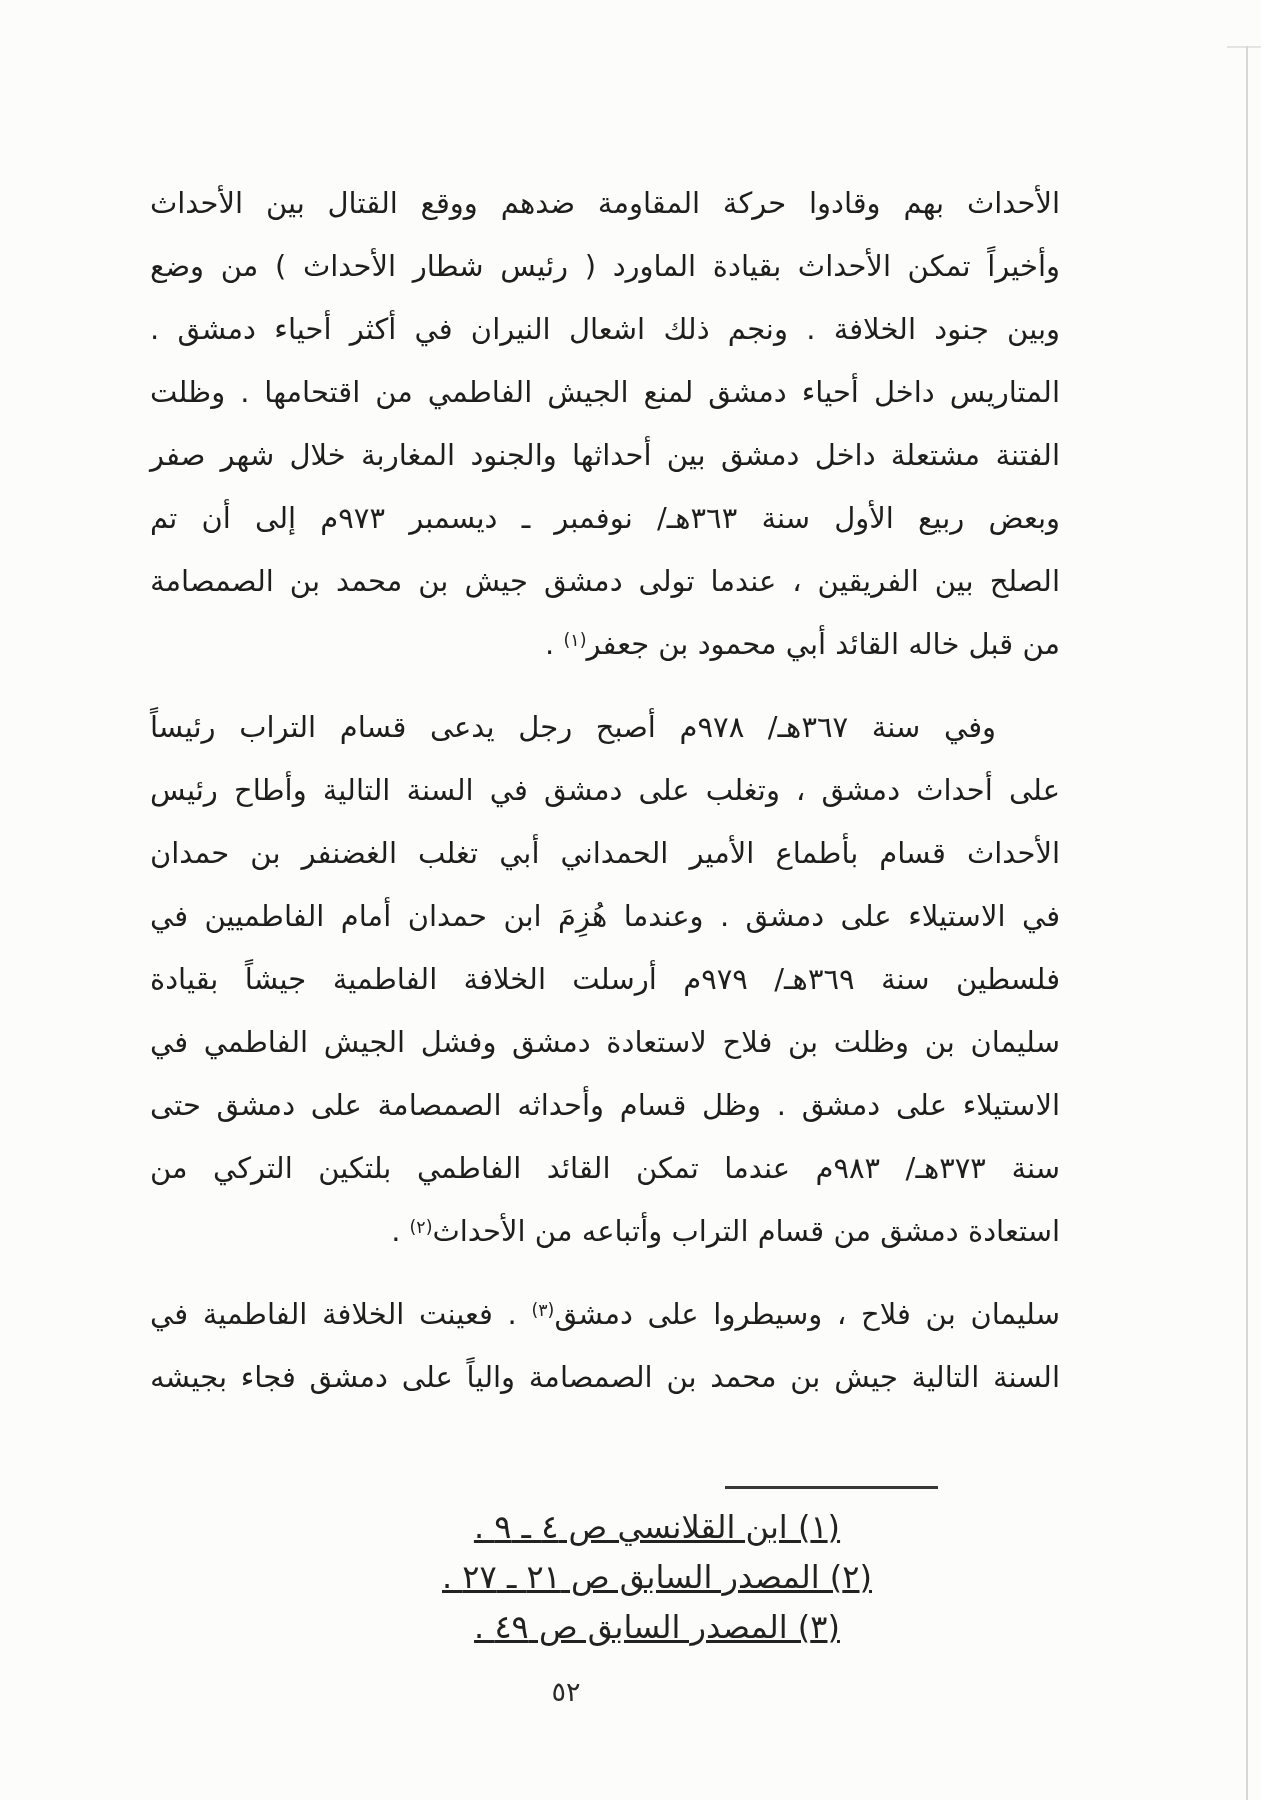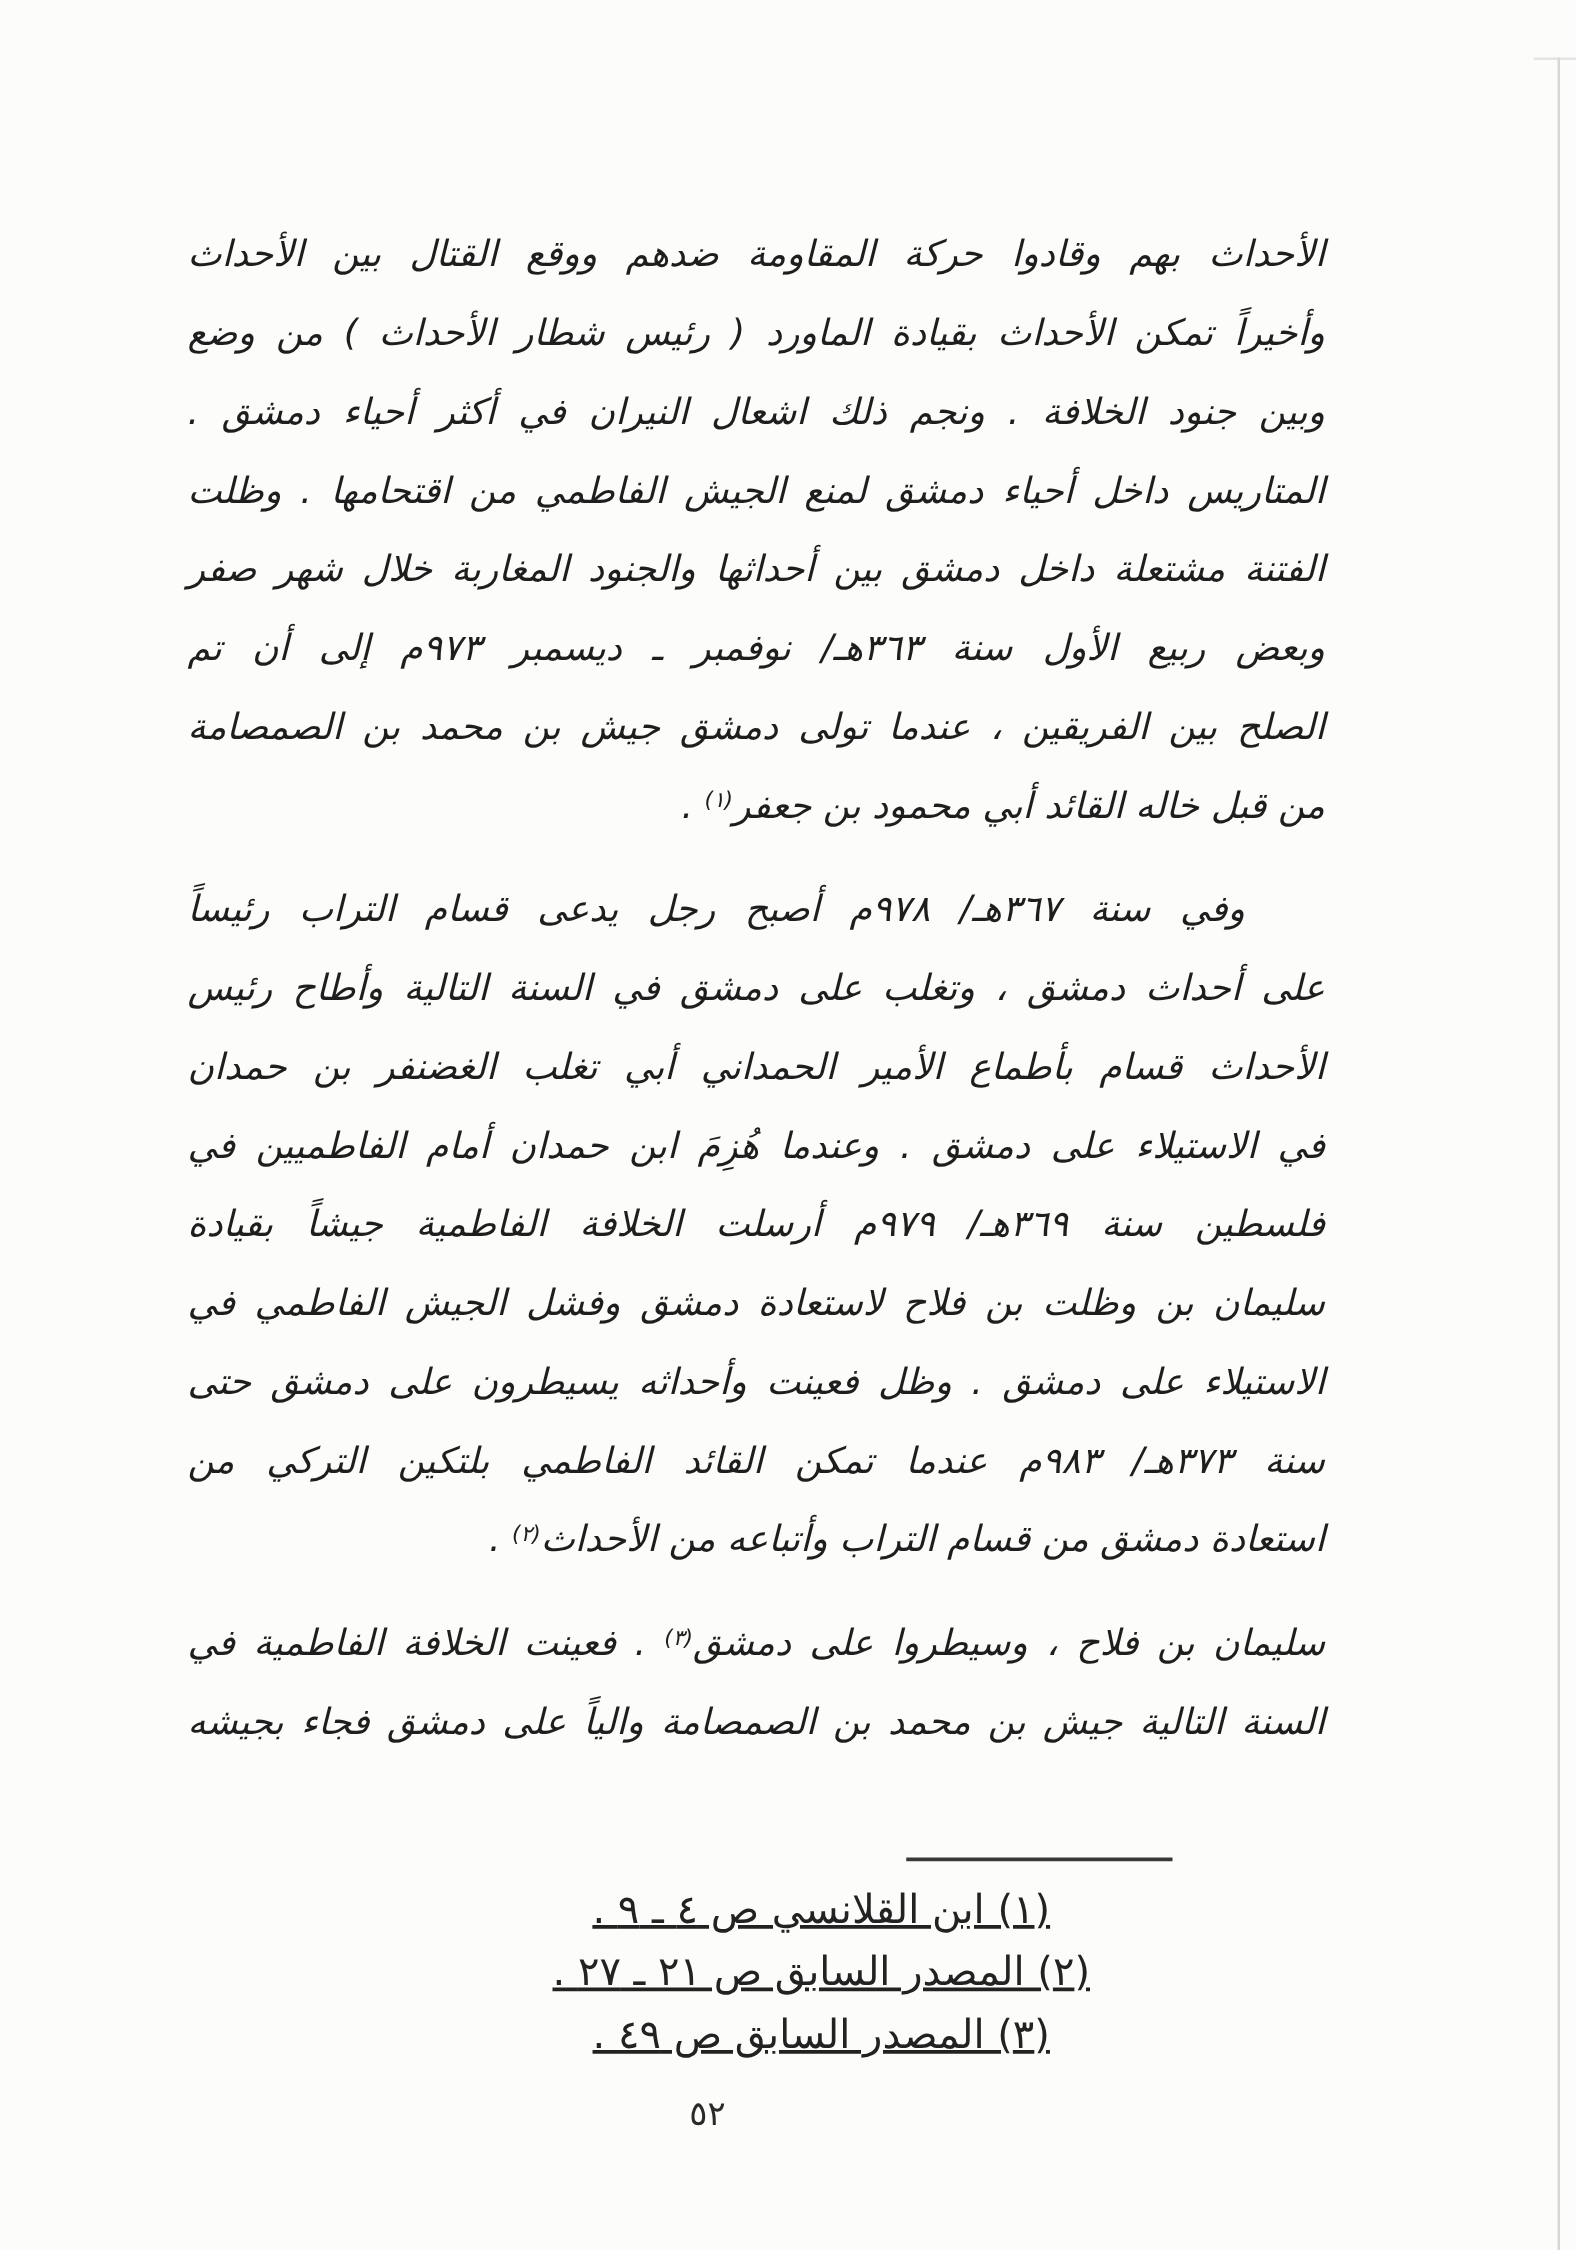--- a/index.html
+++ b/index.html
@@ -6,21 +6,21 @@
   body { background:#fcfcfa; font-family:"DejaVu Sans", sans-serif; }
   .page {
     position:relative; width:1261px; height:1800px;
     background:#fcfcfa; overflow:hidden; color:#1f1f1f;
   }
   .text-block {
     position:absolute; top:172px; right:201px; width:910px;
     direction:rtl; font-size:29px; line-height:63px; color:#1e1e1e;
   }
   .para + .para { margin-top:20px; }
-  .line { text-align:justify; text-align-last:justify; white-space:normal;font-style:italic; }
+  .line { text-align:justify; text-align-last:justify; white-space:normal; }
   .line.last { text-align:right; text-align-last:right; }
   .line.indent { text-indent:64px; }
   .fn-sup {
     font-size:0.60em; vertical-align:0.48em; line-height:0;
   }
   .fn-divider {
     position:absolute; top:1486px; left:725px; width:213px; height:3px;
     background:#383838;
   }
   .footnotes {
@@ -63,21 +63,21 @@
       <div class="line last"><span>من قبل خاله القائد أبي محمود بن جعفر</span><span class="fn-sup">(١)</span><span> .</span></div>
     </div>
 
     <div class="para">
       <div class="line indent">وفي سنة ٣٦٧هـ/ ٩٧٨م أصبح رجل يدعى قسام التراب رئيساً</div>
       <div class="line">على أحداث دمشق ، وتغلب على دمشق في السنة التالية وأطاح رئيس</div>
       <div class="line">الأحداث قسام بأطماع الأمير الحمداني أبي تغلب الغضنفر بن حمدان</div>
       <div class="line">في الاستيلاء على دمشق . وعندما هُزِمَ ابن حمدان أمام الفاطميين في</div>
       <div class="line">فلسطين سنة ٣٦٩هـ/ ٩٧٩م أرسلت الخلافة الفاطمية جيشاً بقيادة</div>
       <div class="line">سليمان بن وظلت بن فلاح لاستعادة دمشق وفشل الجيش الفاطمي في</div>
-      <div class="line">الاستيلاء على دمشق . وظل فعينت وأحداثه يسيطرون على دمشق حتى</div>
+      <div class="line">الاستيلاء على دمشق . وظل قسام وأحداثه الصمصامة على دمشق حتى</div>
       <div class="line">سنة ٣٧٣هـ/ ٩٨٣م عندما تمكن القائد الفاطمي بلتكين التركي من</div>
       <div class="line last"><span>استعادة دمشق من قسام التراب وأتباعه من الأحداث</span><span class="fn-sup">(٢)</span><span> .</span></div>
     </div>
 
     <div class="para">
       <div class="line"><span>سليمان بن فلاح ، وسيطروا على دمشق</span><span class="fn-sup">(٣)</span><span> . فعينت الخلافة الفاطمية في</span></div>
       <div class="line">السنة التالية جيش بن محمد بن الصمصامة والياً على دمشق فجاء بجيشه</div>
     </div>
 
   </div>

